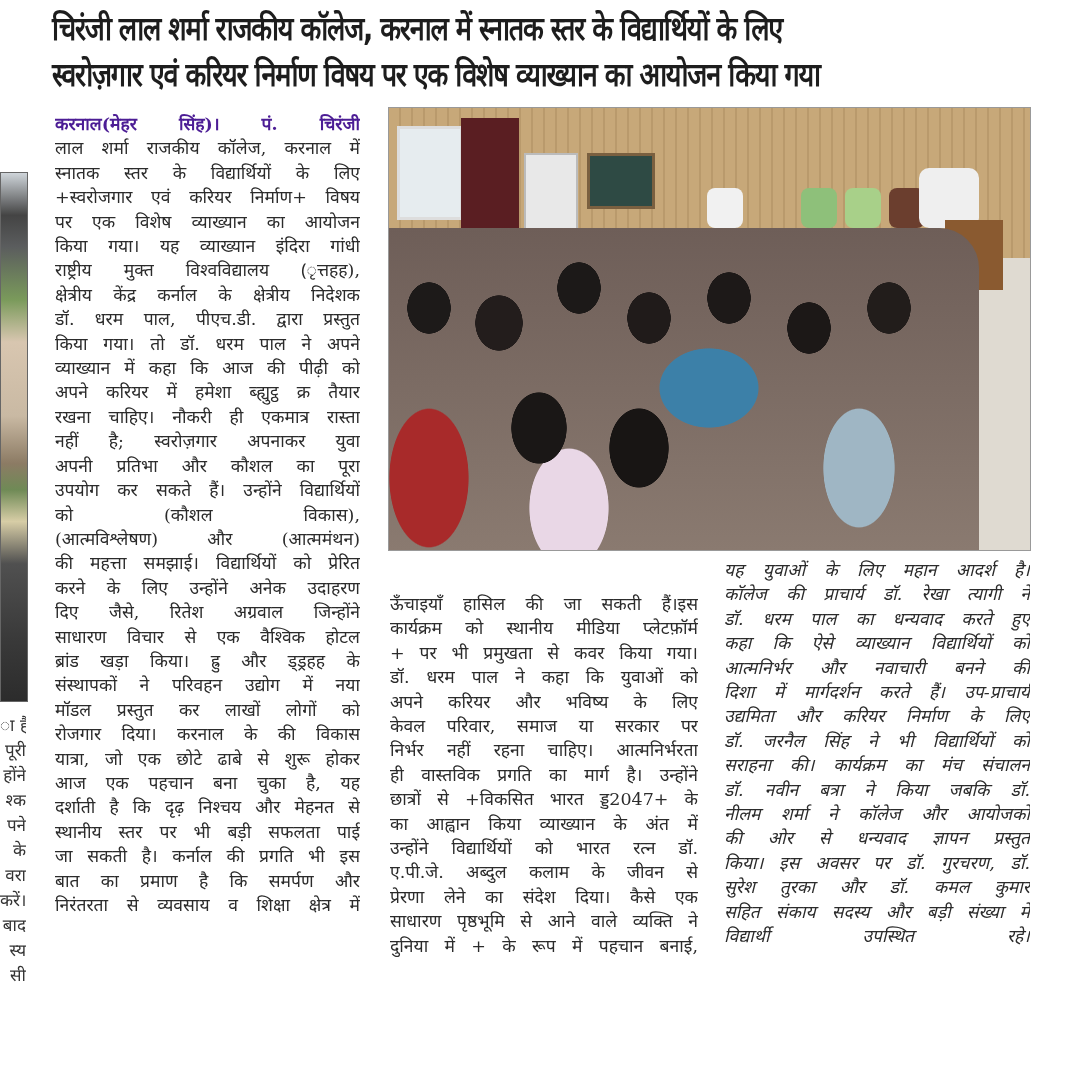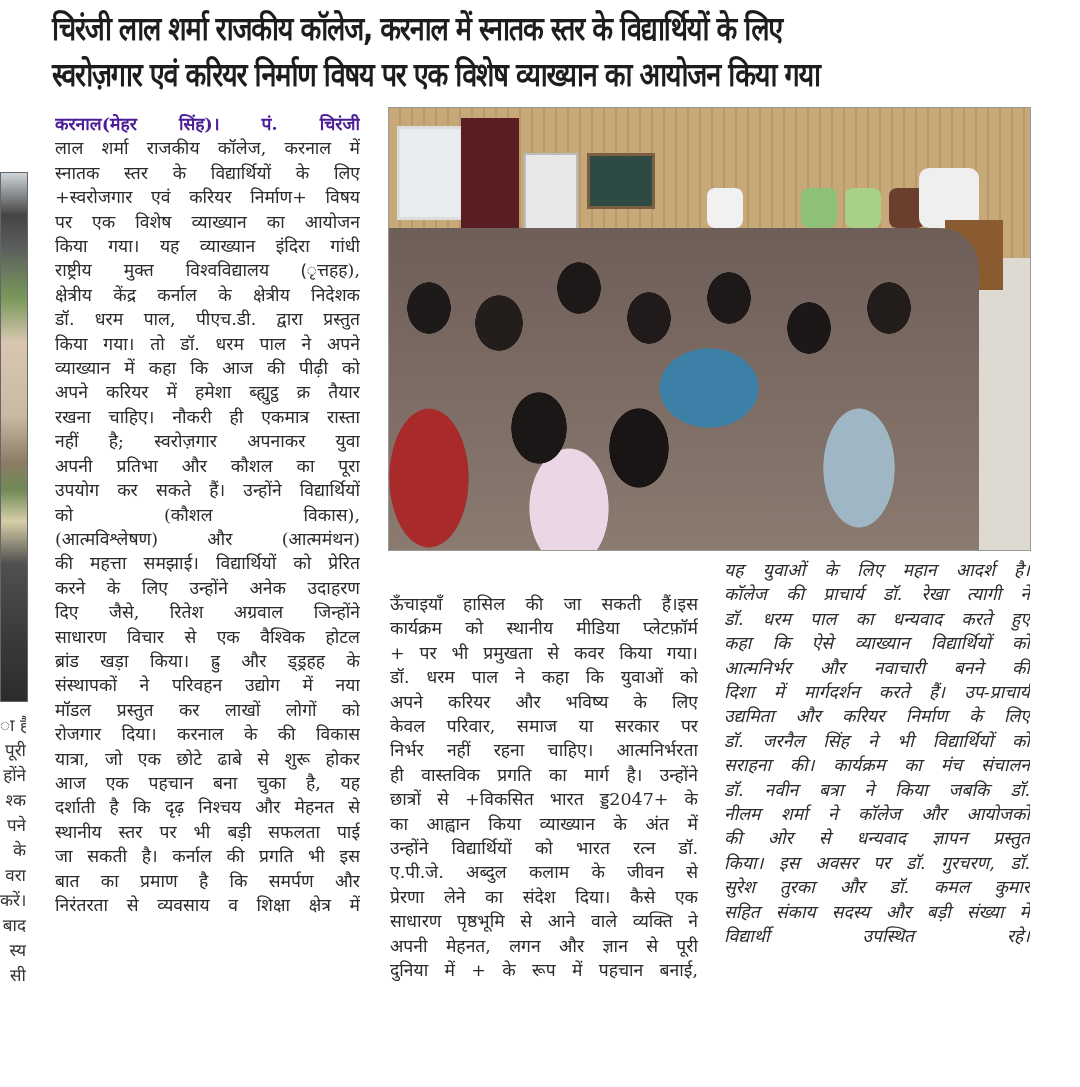--- a/index.html
+++ b/index.html
@@ -153,21 +153,20 @@
     <div>अपने करियर और भविष्य के लिए</div>
     <div>केवल परिवार, समाज या सरकार पर</div>
     <div>निर्भर नहीं रहना चाहिए। आत्मनिर्भरता</div>
     <div>ही वास्तविक प्रगति का मार्ग है। उन्होंने</div>
     <div>छात्रों से +विकसित भारत ड्ड2047+ के</div>
     <div>का आह्वान किया व्याख्यान के अंत में</div>
     <div>उन्होंने विद्यार्थियों को भारत रत्न डॉ.</div>
     <div>ए.पी.जे. अब्दुल कलाम के जीवन से</div>
     <div>प्रेरणा लेने का संदेश दिया। कैसे एक</div>
     <div>साधारण पृष्ठभूमि से आने वाले व्यक्ति ने</div>
-    <div>अपनी मेहनत, लगन और ज्ञान से पूरी</div>
     <div>दुनिया में + के रूप में पहचान बनाई,</div>
   </div>
 <div class="col col3" id="col3">
     <div>यह युवाओं के लिए महान आदर्श है।</div>
     <div>कॉलेज की प्राचार्य डॉ. रेखा त्यागी ने</div>
     <div>डॉ. धरम पाल का धन्यवाद करते हुए</div>
     <div>कहा कि ऐसे व्याख्यान विद्यार्थियों को</div>
     <div>आत्मनिर्भर और नवाचारी बनने की</div>
     <div>दिशा में मार्गदर्शन करते हैं। उप-प्राचार्य</div>
     <div>उद्यमिता और करियर निर्माण के लिए</div>

